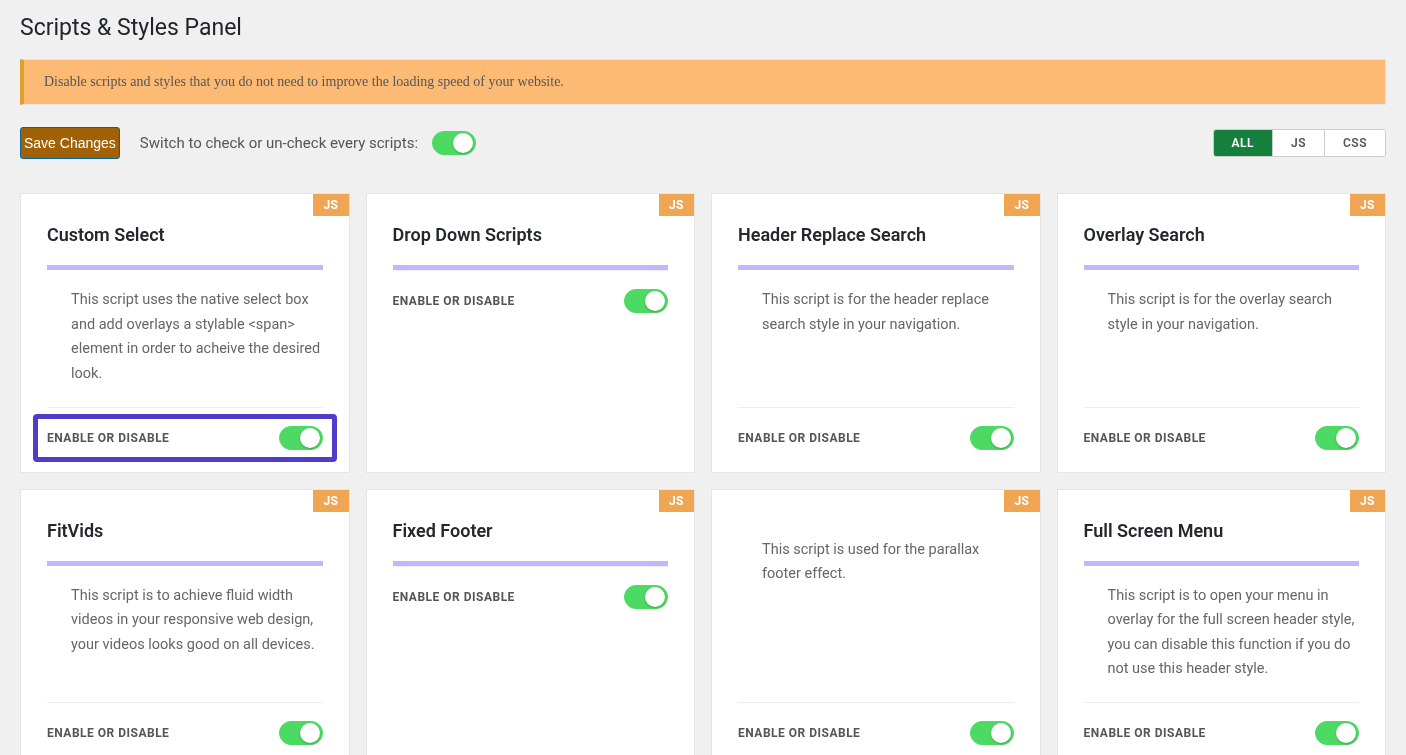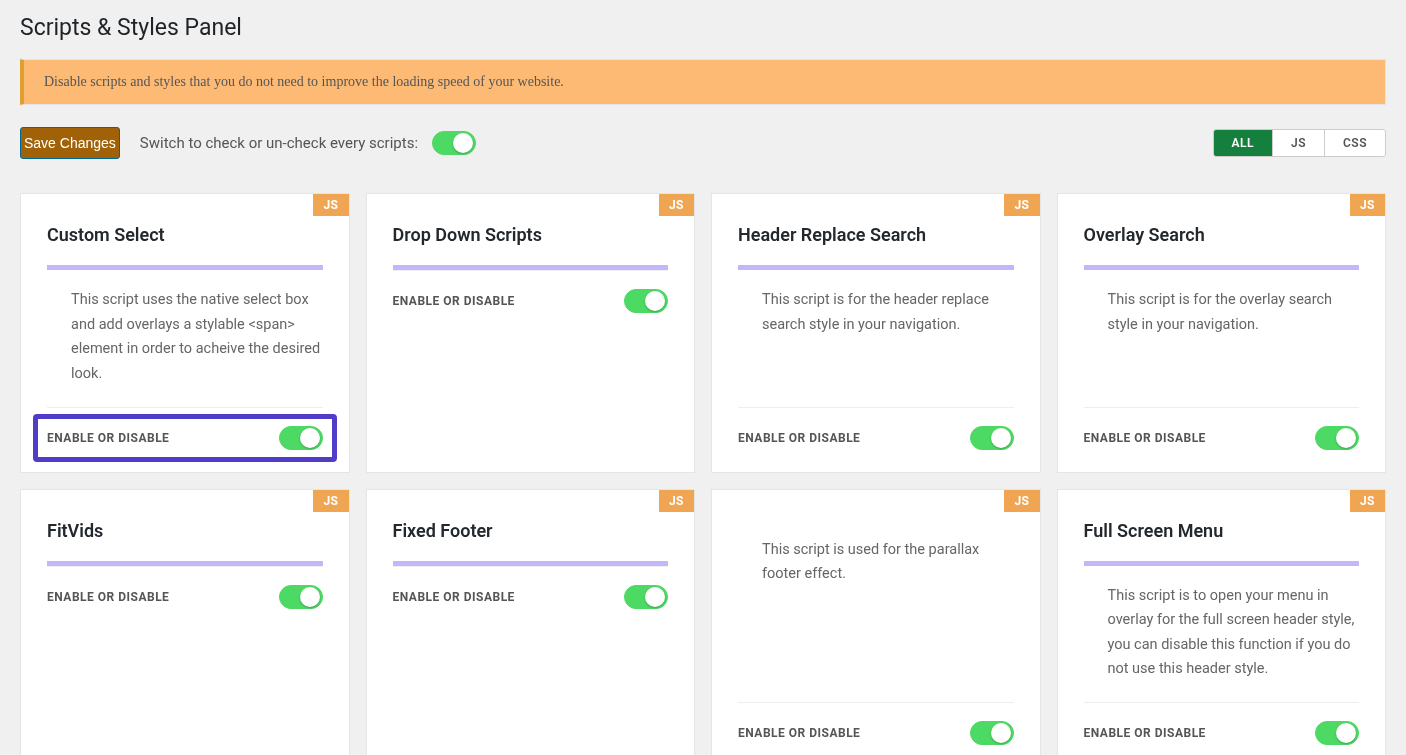--- a/index.html
+++ b/index.html
@@ -217,20 +217,21 @@
     <p>This script is for the overlay search style in your navigation.</p>
     <div class="card-footer">
       <span class="card-footer-label">ENABLE OR DISABLE</span>
       <span class="toggle"></span>
     </div>
   </div>
 
   <div class="card">
     <div class="card-badge">JS</div>
     <h3>FitVids</h3>
+    <p>This script is to achieve fluid width videos in your responsive web design, your videos looks good on all devices.</p>
     <div class="card-footer">
       <span class="card-footer-label">ENABLE OR DISABLE</span>
       <span class="toggle"></span>
     </div>
   </div>
 
   <div class="card">
     <div class="card-badge">JS</div>
     <h3>Fixed Footer</h3>
     <div class="card-footer">

